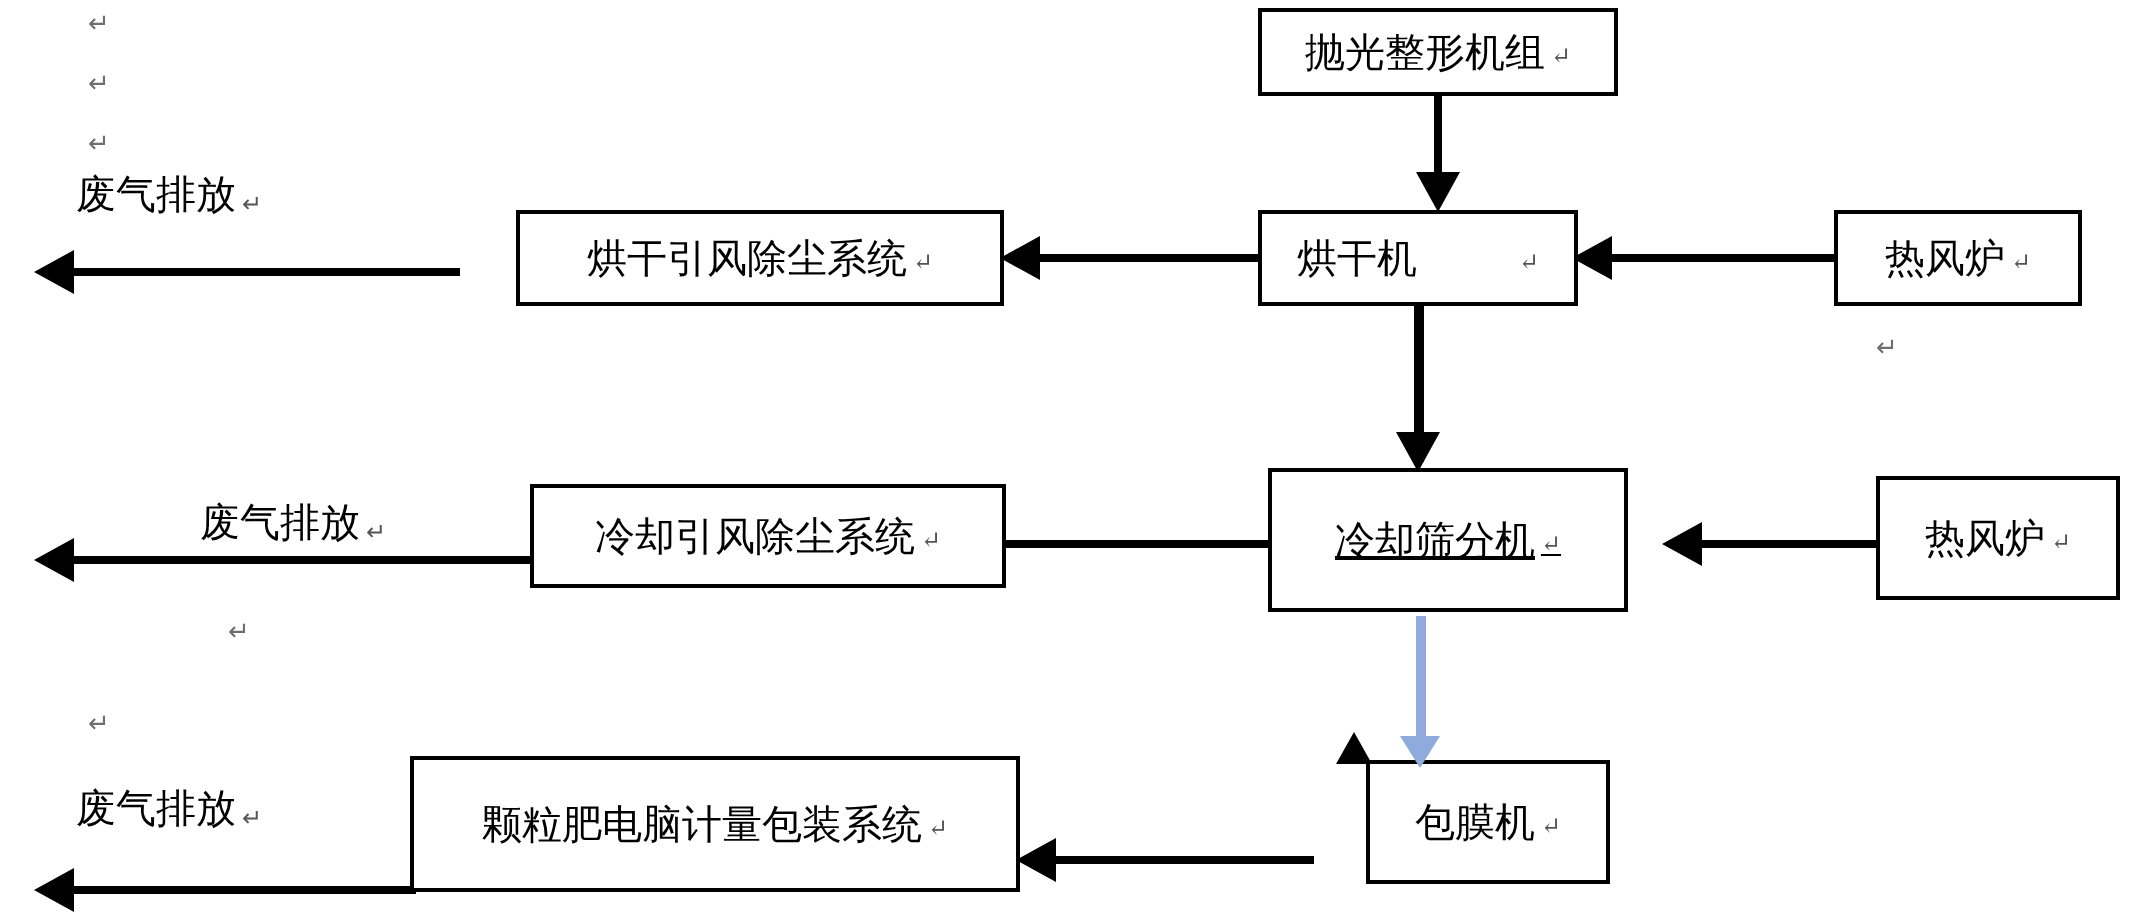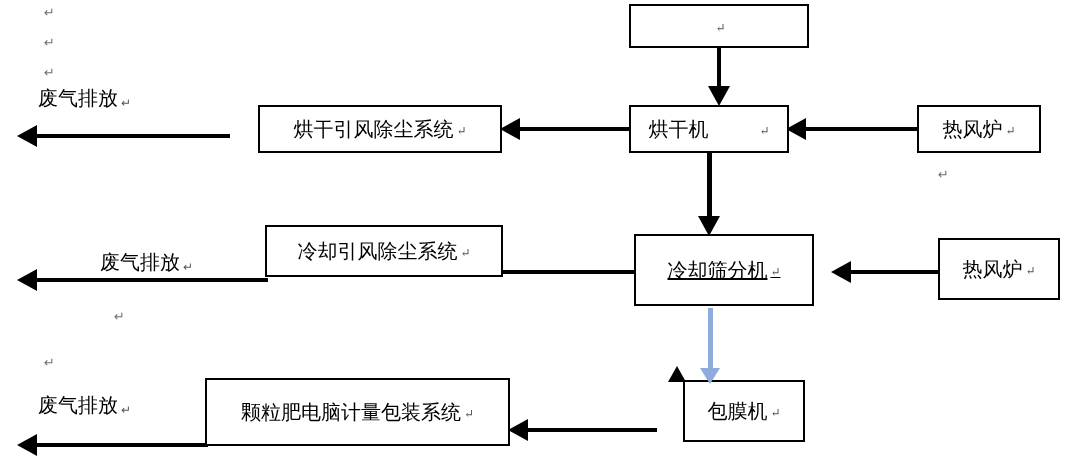--- a/index.html
+++ b/index.html
@@ -124,20 +124,21 @@
 <div id="canvas">
 
   <span class="ret" style="left:44px;  top:6px;">↵</span>
   <span class="ret" style="left:44px;  top:36px;">↵</span>
   <span class="ret" style="left:44px;  top:66px;">↵</span>
   <span class="ret" style="left:938px; top:168px;">↵</span>
   <span class="ret" style="left:114px; top:310px;">↵</span>
   <span class="ret" style="left:44px;  top:356px;">↵</span>
 
   <div class="box" style="left:629px; top:4px; width:180px; height:44px;">
+    <span>抛光整形机组</span>
       <span class="pilcrow">↵</span>
   </div>
 
   <div class="vline" style="left:717px; top:48px; height:49px;"></div>
   <div class="arrow-down" style="left:708px; top:86px;"></div>
 
   <div class="box" style="left:629px; top:105px; width:160px; height:48px;gap:48px;">
     <span>烘干机</span>
       <span class="pilcrow">↵</span>
   </div>
@@ -165,21 +166,21 @@
   <div class="arrow-left" style="left:17px; top:125px;"></div>
 
   <div class="vline" style="left:707px; top:153px; width:5px; height:78px;"></div>
   <div class="arrow-down" style="left:698px; top:216px;"></div>
 
   <div class="box" style="left:634px; top:234px; width:180px; height:72px;text-decoration:underline;">
     <span>冷却筛分机</span>
       <span class="pilcrow">↵</span>
   </div>
 
-  <div class="box" style="left:265px; top:225px; width:238px; height:52px;text-align:right;">
+  <div class="box" style="left:265px; top:242px; width:238px; height:52px;text-align:right;">
     <span>冷却引风除尘系统</span>
       <span class="pilcrow">↵</span>
   </div>
 
   <div class="box" style="left:938px; top:238px; width:122px; height:62px;">
     <span>热风炉</span>
       <span class="pilcrow">↵</span>
   </div>
 
   <div class="hline" style="left:850px; top:270px; width:88px;"></div>

